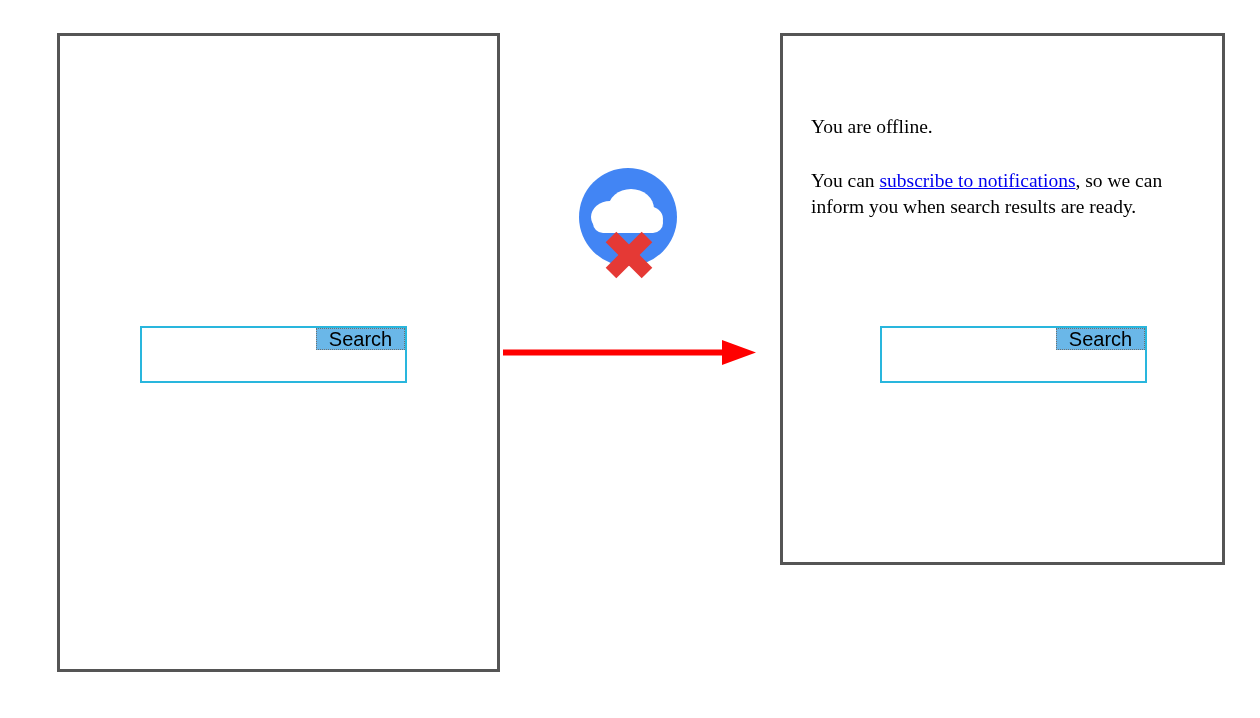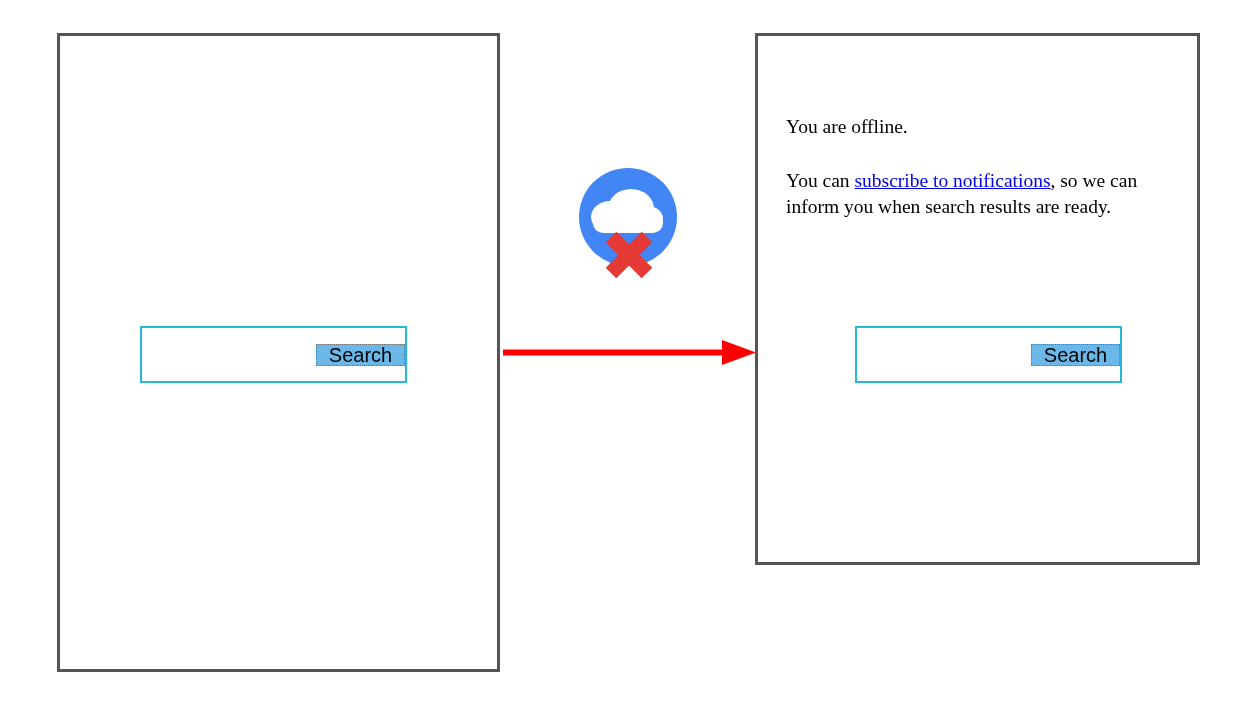--- a/index.html
+++ b/index.html
@@ -22,21 +22,21 @@
     border: 3px solid #555555;
     box-sizing: border-box;
   }
   #panel-before {
     left: 57px;
     top: 33px;
     width: 443px;
     height: 639px;
   }
   #panel-after {
-    left: 755px;
+    left: 780px;
     top: 33px;
     width: 445px;
     height: 532px;
   }
 
   
   .offline-message {
     position: absolute;
     left: 28px;
     top: 78px;
@@ -55,21 +55,21 @@
   .offline-link {
     color: #0000ee;
     text-decoration: underline;
     cursor: pointer;
   }
 
   
   .search-widget {
     position: absolute;
     display: flex;
-    align-items: center;
+    align-items: flex-start;
     border: 2px solid #29b6dd;
     box-sizing: border-box;
     background: #ffffff;
     width: 267px;
     height: 57px;
   }
   #search-widget-before {
     left: 80px;
     top: 290px;
   }

